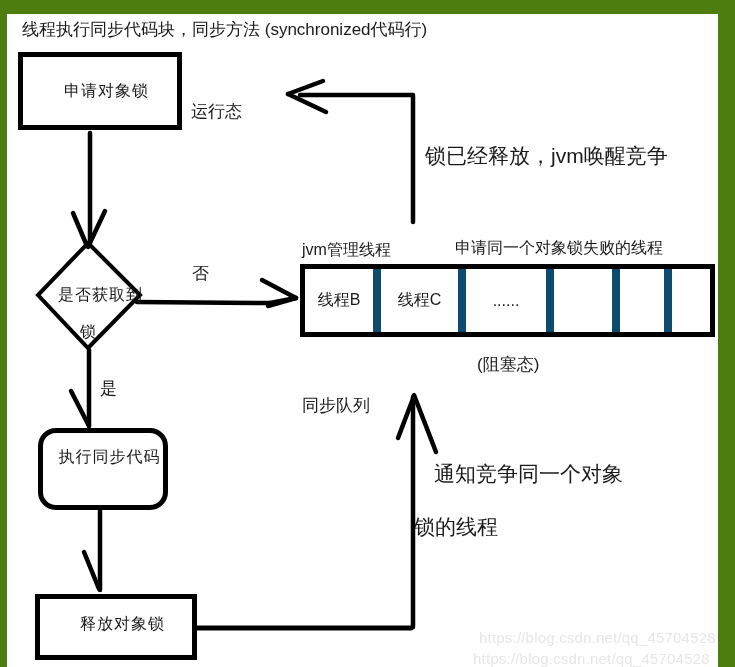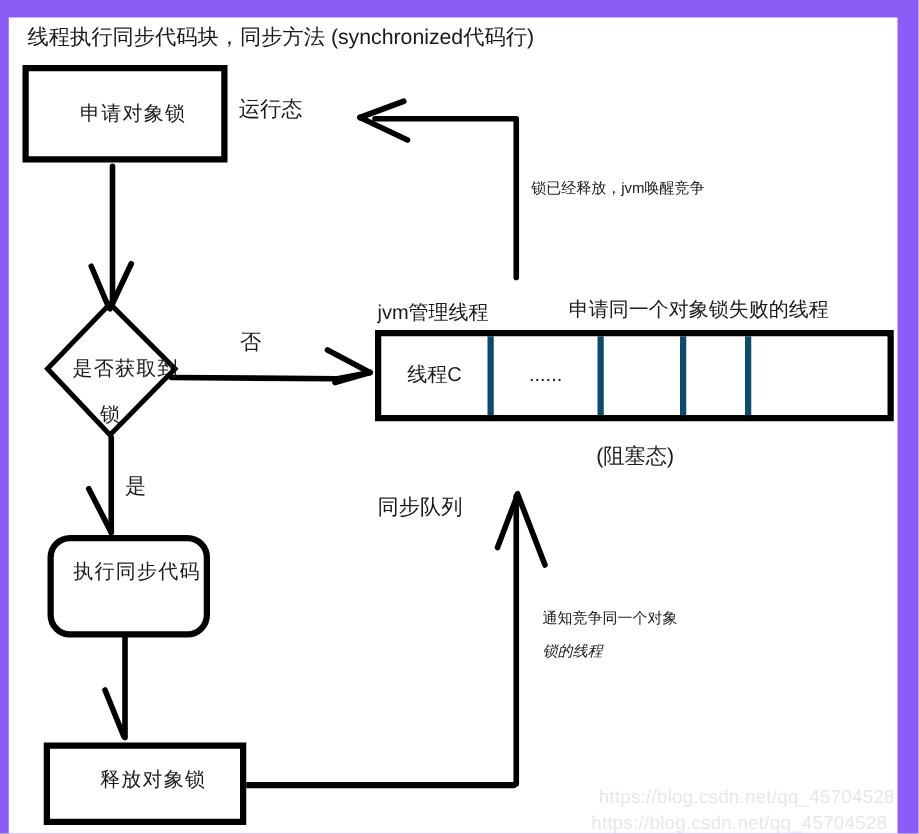--- a/index.html
+++ b/index.html
@@ -1,19 +1,19 @@
 <!DOCTYPE html>
 <html><head>
 <meta charset="utf-8">
 <style>
   html,body { margin:0; padding:0; }
   #app {
     position:relative;
     width:735px; height:667px;
-    background:#8b5cf6;
+    background:#4d7c0f;
     overflow:hidden;
     font-family:"Liberation Sans","DejaVu Sans",sans-serif;
     color:#1a1a1a;
   }
   .canvas {
     position:absolute; left:7px; top:14px;
     width:711px; height:653px;
     background:#ffffff;
   }
   svg.layer {
@@ -27,39 +27,39 @@
     background:#fff;
     box-sizing:border-box;
     display:flex; align-items:center; justify-content:center;
     font-size:16px;
     letter-spacing:1px;
     padding-left:13px;
   }
   .txt { position:absolute; white-space:nowrap; }
   .title { font-size:17px; }
   .lbl { font-size:17px; }
-  .ann { font-size:12px; }
+  .ann { font-size:21px; }
   .small-lbl { font-size:16px; }
   
   .queue-table {
     position:absolute;
     left:300px; top:264px;
     width:415px; height:73px;
     border:5px solid #000;
     background:#fff;
     box-sizing:border-box;
     display:flex;
   }
   .queue-cell {
     box-sizing:border-box;
     display:flex; align-items:center; justify-content:center;
     font-size:16px;
     height:100%;
   }
-  .queue-cell + .queue-cell { border-left:5px solid #0c4a6e; }
+  .queue-cell + .queue-cell { border-left:8px solid #0c4a6e; }
   .qc1 { width:68px; }
   .qc2 { width:85px; }
   .qc3 { width:88px; }
   .qc4 { width:66px; }
   .qc5 { width:52px; }
   .qc6 { flex:1; }
   
   .diamond-text { font-size:16px; letter-spacing:1px; }
   
   .watermark {
@@ -117,50 +117,51 @@
       <line x1="414" y1="395" x2="436" y2="452"></line>
     </g>
   </svg>
 
   <div class="txt title" style="left:22px; top:18px;">线程执行同步代码块，同步方法 (synchronized代码行)</div>
 
   <div class="node-box" style="left:18px; top:52px; width:164px; height:78px;">
     <span>申请对象锁</span>
   </div>
 
-  <div class="txt lbl" style="left:191px; top:76px;">运行态</div>
+  <div class="txt lbl" style="left:191px; top:100px;">运行态</div>
 
   <div class="txt ann" style="left:425px; top:142px;">锁已经释放，jvm唤醒竞争</div>
 
   <div class="txt diamond-text" style="left:58px; top:285px;">是否获取到</div>
   <div class="txt diamond-text" style="left:80px; top:322px;">锁</div>
 
   <div class="txt lbl" style="left:192px; top:262px;">否</div>
   <div class="txt lbl" style="left:100px; top:377px;">是</div>
 
   <div class="txt small-lbl" style="left:302px; top:240px;">jvm管理线程</div>
   <div class="txt small-lbl" style="left:455px; top:238px;">申请同一个对象锁失败的线程</div>
 
   <div class="queue-table">
+    <div class="queue-cell qc1">线程B</div>
     <div class="queue-cell qc2">线程C</div>
     <div class="queue-cell qc3">......</div>
     <div class="queue-cell qc4"></div>
     <div class="queue-cell qc5"></div>
     <div class="queue-cell qc6"></div>
   </div>
 
   <div class="txt lbl" style="left:302px; top:350px;margin-top:44px;">同步队列</div>
   <div class="txt lbl" style="left:477px; top:353px;">(阻塞态)</div>
 
   <div class="node-box" style="left:38px; top:428px; width:130px; height:82px; align-items:flex-start; padding-top:14px;border-radius:18px;">
     <span>执行同步代码</span>
   </div>
 
-  <div class="txt ann" style="left:434px; top:486px;">通知竞争同一个对象</div>
-  <div class="txt ann" style="left:434px; top:513px;font-style:italic;">锁的线程</div>
+  <div class="txt ann" style="left:434px; top:460px;">通知竞争同一个对象</div>
+  <div class="txt ann" style="left:414px; top:513px;">锁的线程</div>
 
   <div class="node-box" style="left:35px; top:594px; width:162px; height:66px; align-items:flex-start; padding-top:15px;">
     <span>释放对象锁</span>
   </div>
 
   <div class="txt watermark" style="left:479px; top:629px;">https://blog.csdn.net/qq_45704528</div>
   <div class="txt watermark" style="left:473px; top:650px;">https://blog.csdn.net/qq_45704528</div>
 </div>
 
 </body></html>

